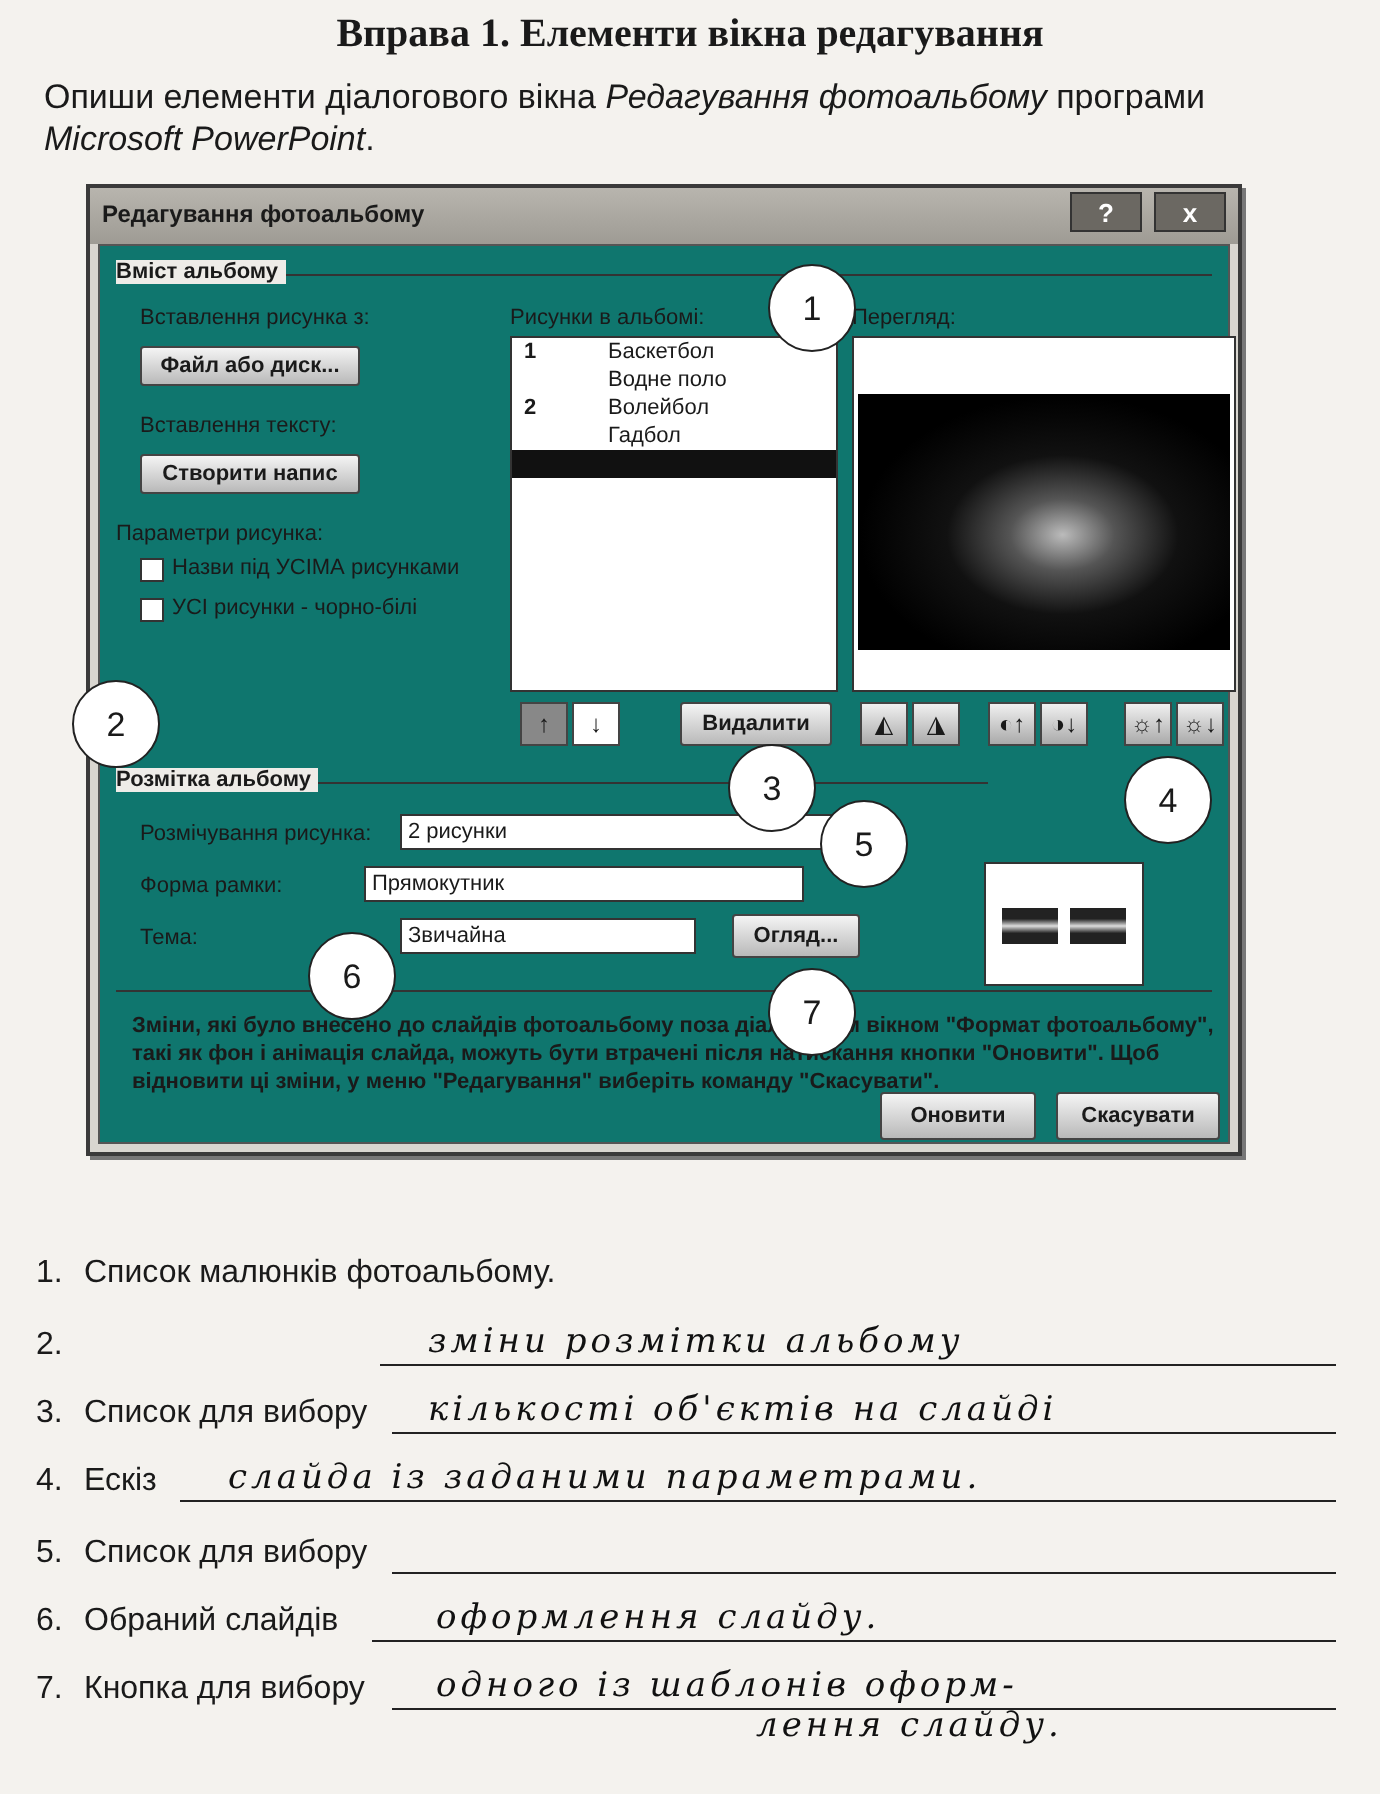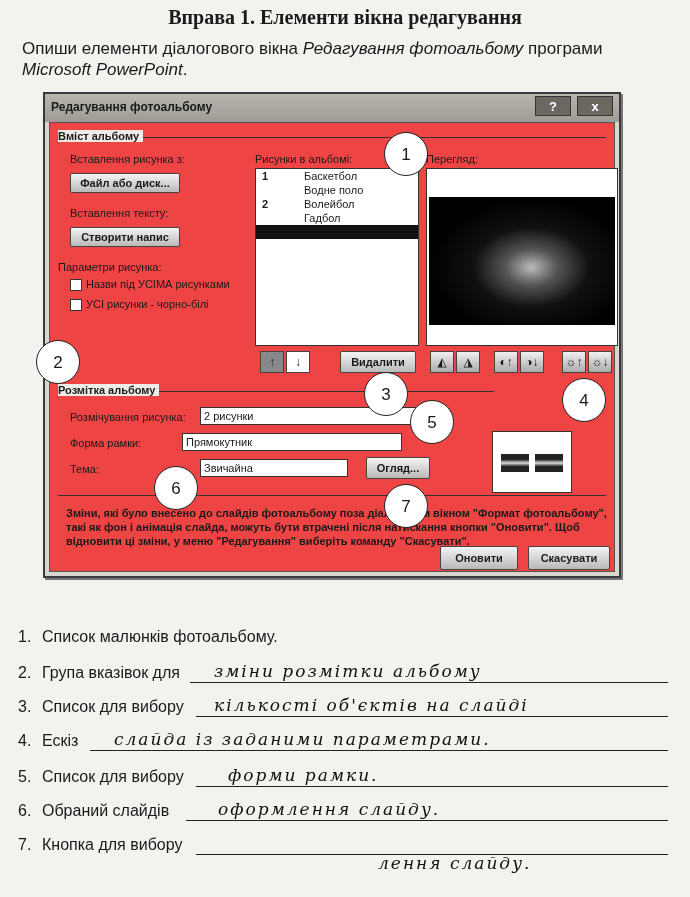--- a/index.html
+++ b/index.html
@@ -5,21 +5,21 @@
   * { box-sizing: border-box; margin: 0; padding: 0; }
   body { width: 690px; height: 897px; background: #f4f2ee; font-family: "Liberation Sans", sans-serif; color: #1a1a1a; position: relative; overflow: hidden; }
   .title { position: absolute; top: 6px; left: 0; width: 690px; text-align: center; font-family: "Liberation Serif", serif; font-weight: bold; font-size: 20px; }
   .intro { position: absolute; top: 38px; left: 22px; width: 640px; font-size: 17px; line-height: 21px; }
   .intro i { font-style: italic; }
   
   .dialog { position: absolute; top: 92px; left: 43px; width: 578px; height: 486px; background: #d9d6d0; border: 2px solid #3a3a3a; box-shadow: 2px 2px 0 #777; }
   .titlebar { height: 28px; background: linear-gradient(#b8b5ae, #9e9b94); position: relative; }
   .titlebar .t { position: absolute; left: 6px; top: 6px; font-size: 12px; font-weight: bold; }
   .tb-btn { position: absolute; top: 2px; height: 20px; width: 36px; background: #6b6862; color: #fff; font-weight: bold; font-size: 13px; text-align: center; line-height: 20px; border: 1px solid #333; }
-  .inner { position: absolute; top: 28px; left: 4px; right: 4px; bottom: 4px; background: #ef4444; border: 1px solid #555; }
+  .inner { position: absolute; top: 28px; left: 4px; right: 4px; bottom: 4px; background: #0f766e; border: 1px solid #555; }
   .group-label { position: absolute; font-size: 11px; font-weight: bold; background: #eeece8; padding-right: 4px; }
   .group-line { position: absolute; height: 1px; background: #333; }
   .lbl { position: absolute; font-size: 11px; }
   .btn { position: absolute; background: linear-gradient(#f4f4f4, #b9b9b9); border: 1px solid #444; border-radius: 2px; font-size: 11px; font-weight: bold; text-align: center; cursor: pointer; }
   .chk { position: absolute; width: 12px; height: 12px; border: 1px solid #333; background: #fff; }
   .listbox { position: absolute; left: 205px; top: 45px; width: 164px; height: 178px; background: #fff; border: 1px solid #333; font-size: 11px; }
   .li { height: 14px; line-height: 14px; position: relative; }
   .li .n { position: absolute; left: 6px; font-weight: bold; }
   .li .v { position: absolute; left: 48px; }
   .li.sel { background: #111; }
@@ -135,49 +135,48 @@
 <div class="callout" style="left:154px; top:466px;">6</div>
 <div class="callout" style="left:384px; top:484px;">7</div>
 
 <div class="answers">
   <div class="arow" style="top:0;">
     <span class="num">1.</span>
     <span class="lead">Список малюнків фотоальбому.</span>
   </div>
   <div class="arow" style="top:36px;">
     <span class="num">2.</span>
-    <span class="lead">Група вказівок для</span>
     <span class="line" style="left:172px;"></span>
     <span class="hw" style="left:196px;">зміни розмітки альбому</span>
   </div>
   <div class="arow" style="top:70px;">
     <span class="num">3.</span>
     <span class="lead">Список для вибору</span>
     <span class="line" style="left:178px;"></span>
     <span class="hw" style="left:196px;">кількості об'єктів на слайді</span>
   </div>
   <div class="arow" style="top:104px;">
     <span class="num">4.</span>
     <span class="lead">Ескіз</span>
     <span class="line" style="left:72px;"></span>
     <span class="hw" style="left:96px;">слайда із заданими параметрами.</span>
   </div>
   <div class="arow" style="top:140px;">
     <span class="num">5.</span>
     <span class="lead">Список для вибору</span>
     <span class="line" style="left:178px;"></span>
-    <span class="hw" style="left:210px;">форми рамки.</span>
   </div>
   <div class="arow" style="top:174px;">
     <span class="num">6.</span>
     <span class="lead">Обраний слайдів</span>
     <span class="line" style="left:168px;"></span>
     <span class="hw" style="left:200px;">оформлення слайду.</span>
   </div>
   <div class="arow" style="top:208px;">
     <span class="num">7.</span>
     <span class="lead">Кнопка для вибору</span>
     <span class="line" style="left:178px;"></span>
+    <span class="hw" style="left:200px;">одного із шаблонів оформ-</span>
   </div>
   <div class="arow" style="top:232px; height:26px;">
     <span class="hw" style="left:360px;">лення слайду.</span>
   </div>
 </div>
 
 </body></html>

